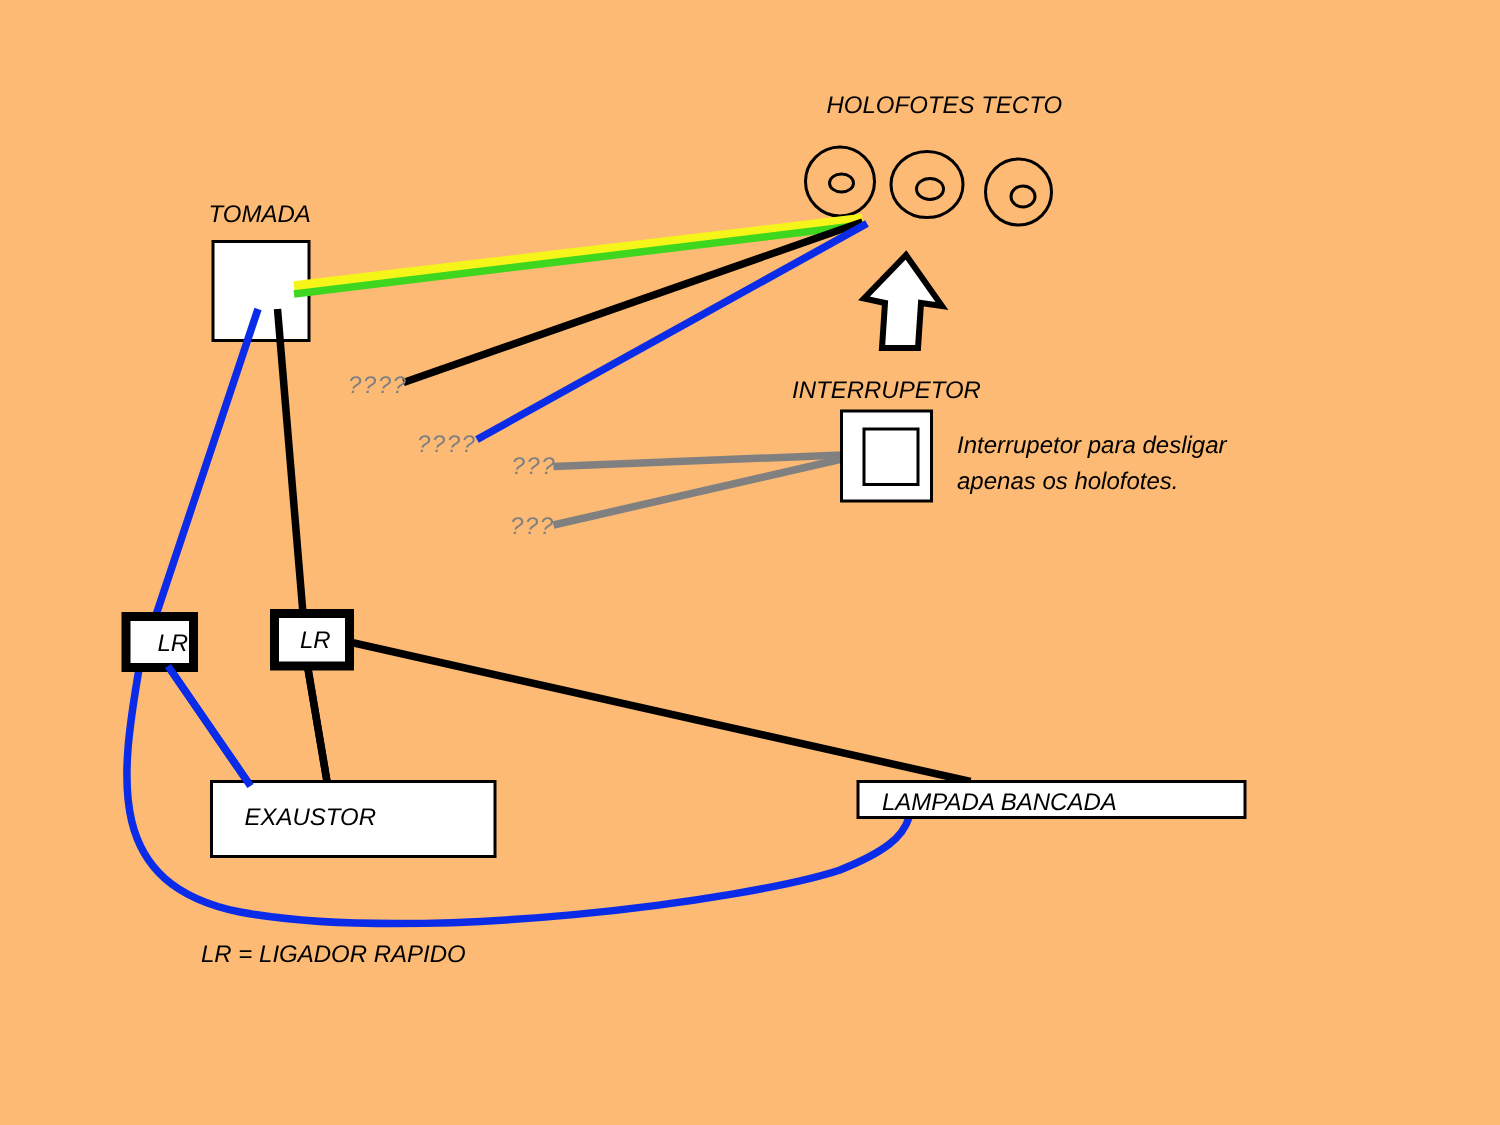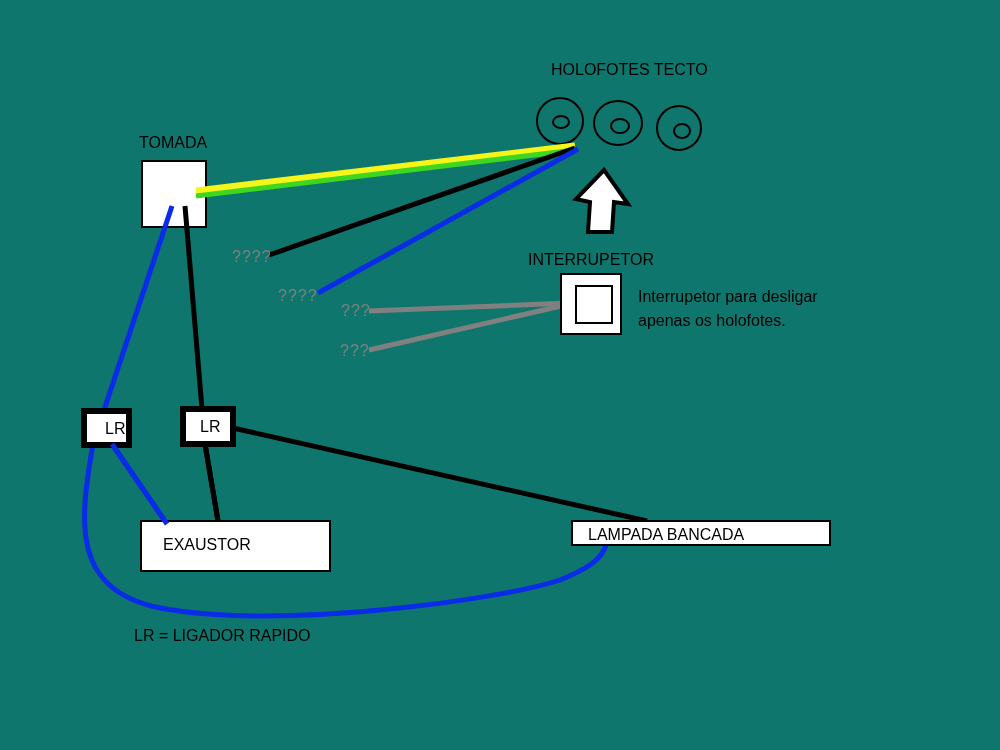--- a/index.html
+++ b/index.html
@@ -1,16 +1,16 @@
 <!DOCTYPE html>
 <html><head>
 <meta charset="utf-8">
 <style>
   html, body { margin: 0; padding: 0; background: #ffffff; }
-  #stage { position: relative; width: 1000px; height: 750px; overflow: hidden; background: #0f766e; }
+  #stage { position: relative; width: 1000px; height: 750px; overflow: hidden; background: #fdba74; font-style: italic; }
   svg { position: absolute; left: 0; top: 0; }
   .lbl { font-family: "Liberation Sans", sans-serif; fill: #000000; }
   .q { font-family: "Liberation Sans", sans-serif; fill: #808080; font-size: 16px; letter-spacing: 1px; }
 </style>
 </head>
 <body>
 
 <div id="stage">
 <svg width="1000" height="750" viewBox="0 0 1000 750" xmlns="http://www.w3.org/2000/svg">
 

